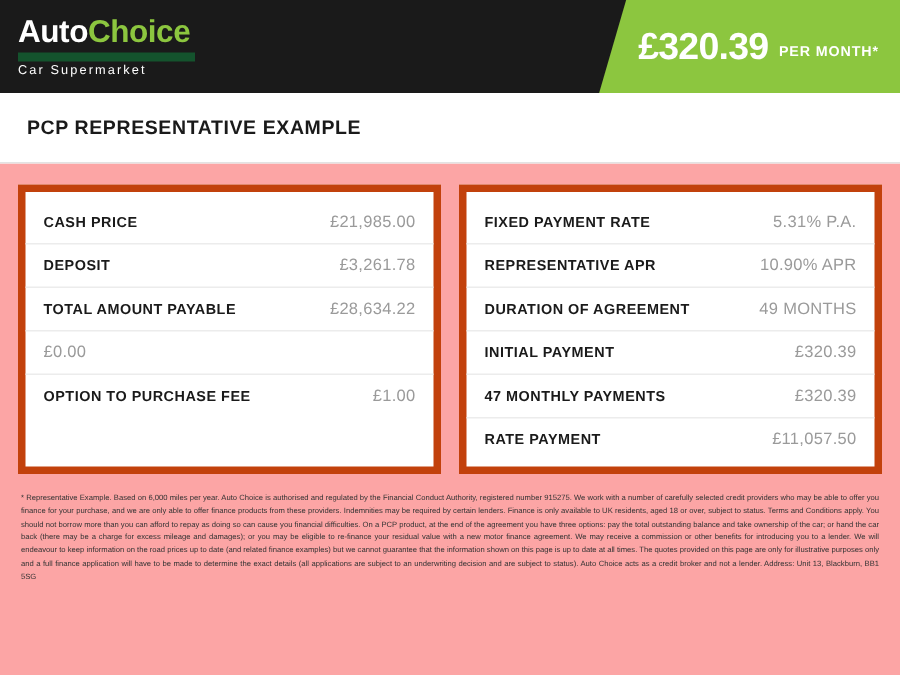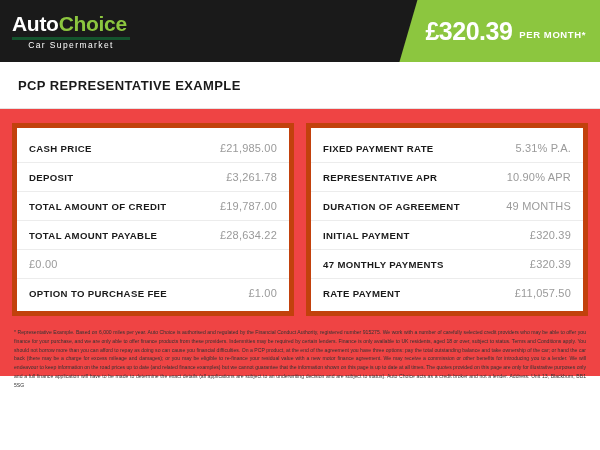--- a/index.html
+++ b/index.html
@@ -8,23 +8,23 @@
   }
   body {
     width: 600px;
     height: 450px;
     background: #ffffff;
     font-family: "Liberation Sans", sans-serif;
     overflow: hidden;
   }
   .page {
     width: 600px;
-    height: 376px;
+    height: 450px;
     position: relative;
-    background: #ef4444;
+    background: #fca5a5;
     box-sizing: border-box;
   }
   
   .header {
     height: 62px;
     background: #1a1a1a;
     display: flex;
     align-items: stretch;
     position: relative;
   }
@@ -40,24 +40,24 @@
     line-height: 1;
     letter-spacing: -0.3px;
   }
   .logo-auto { color: #ffffff; }
   .logo-choice { color: #8cc63f; }
   .logo-line2 {
     color: #ffffff;
     font-size: 8.5px;
     letter-spacing: 1.4px;
     margin-top: 3px;
-    border-top: 3px solid #14532d;
+    border-top: 6px solid #14532d;
     padding-top: 0;
     width: 118px;
-    text-align: center;
+    text-align: left;
   }
   .price-block {
     position: absolute;
     right: 0;
     top: 0;
     bottom: 0;
     background: #8cc63f;
     display: flex;
     align-items: center;
     padding: 0 14px 0 26px;
@@ -160,24 +160,20 @@
     <div class="panel">
       <div class="row">
         <span class="row-label">CASH PRICE</span>
         <span class="row-value">£21,985.00</span>
       </div>
       <div class="row">
         <span class="row-label">DEPOSIT</span>
         <span class="row-value">£3,261.78</span>
       </div>
       <div class="row">
-        <span class="row-label">TOTAL AMOUNT OF CREDIT</span>
-        <span class="row-value">£19,787.00</span>
-      </div>
-      <div class="row">
         <span class="row-label">TOTAL AMOUNT PAYABLE</span>
         <span class="row-value">£28,634.22</span>
       </div>
       <div class="row">
         <span class="row-value">£0.00</span>
       </div>
       <div class="row">
         <span class="row-label">OPTION TO PURCHASE FEE</span>
         <span class="row-value">£1.00</span>
       </div>

